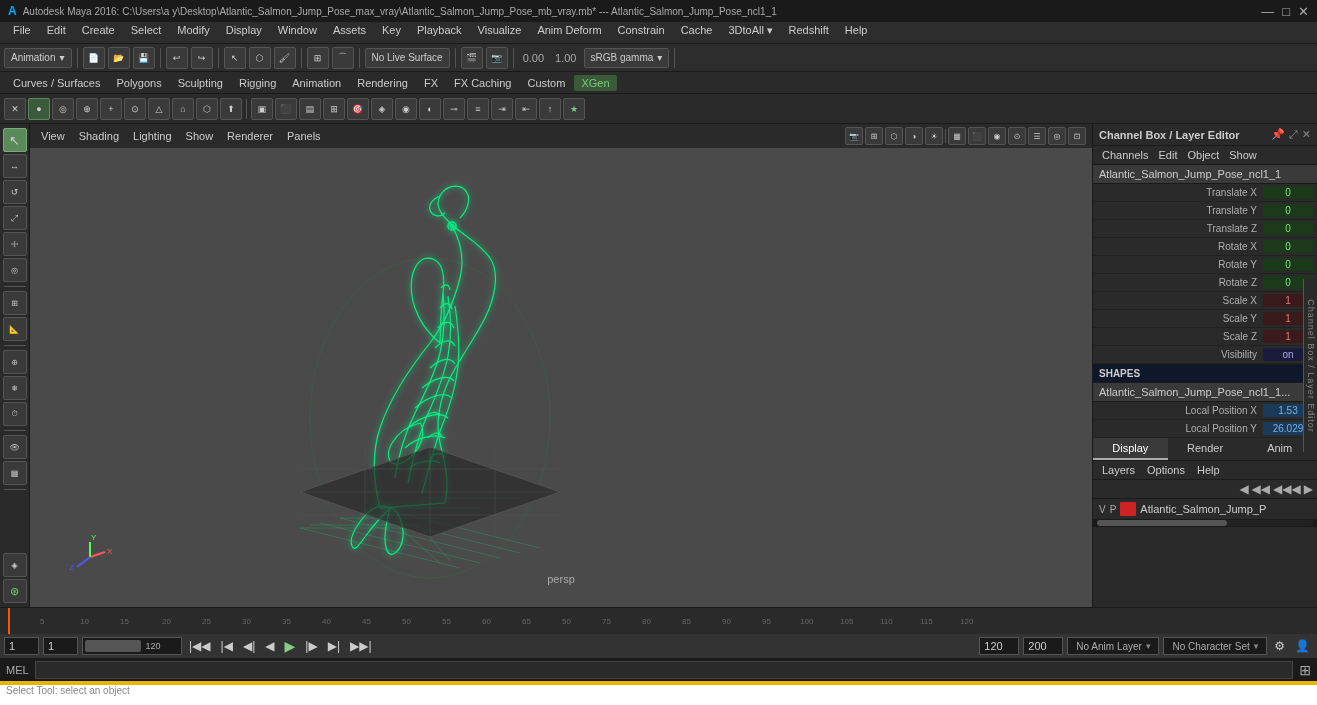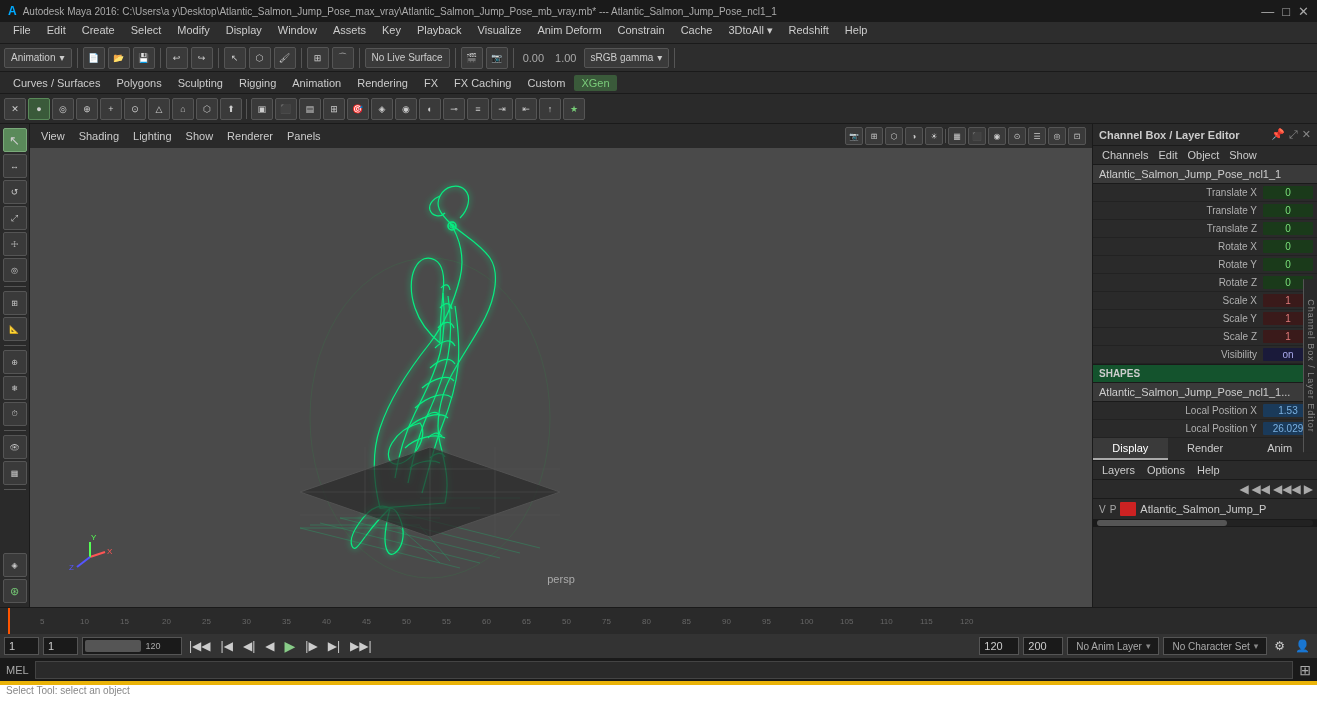--- a/index.html
+++ b/index.html
@@ -233,21 +233,21 @@
       font-size: 10px;
       text-align: center;
       padding: 1px 3px;
       border-radius: 1px;
     }
     .channel-value.zero { background: #1a3a1a; color: #7ae07a; }
     .channel-value.one { background: #3a1a1a; color: #e07a7a; }
     .channel-value.text { background: #1a1a3a; color: #aaaaee; }
 
     #shapes-section {
-      background: #14532d;
+      background: #0f172a;
       padding: 3px 6px;
       font-size: 10px;
       color: #aaa;
       border-top: 1px solid #1a1a1a;
       border-bottom: 1px solid #1a1a1a;
     }
 
     #display-tabs {
       display: flex;
       background: #2a2a2a;

